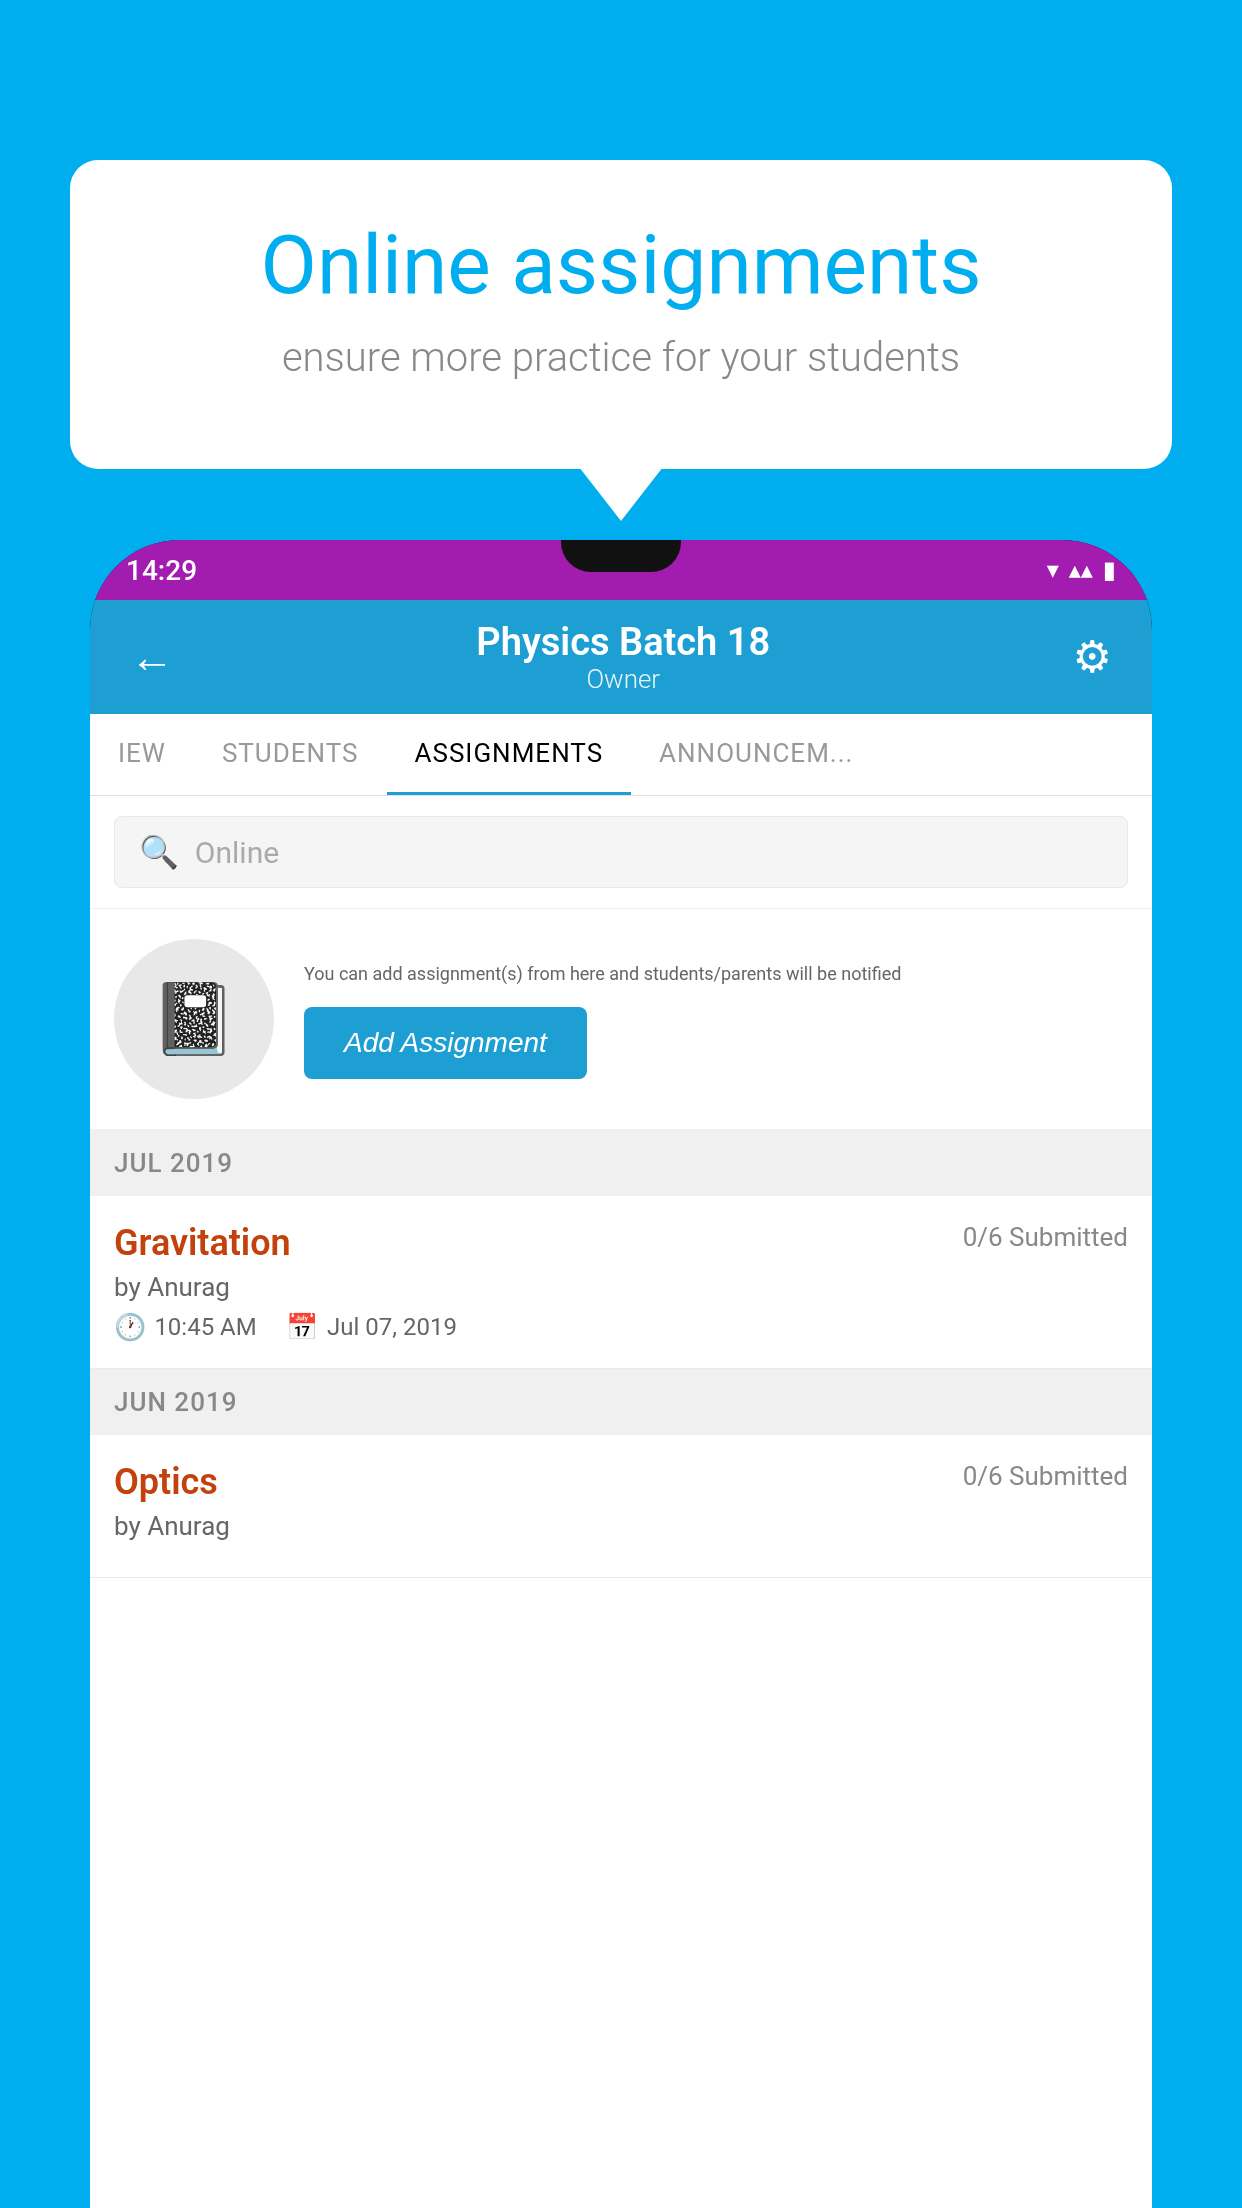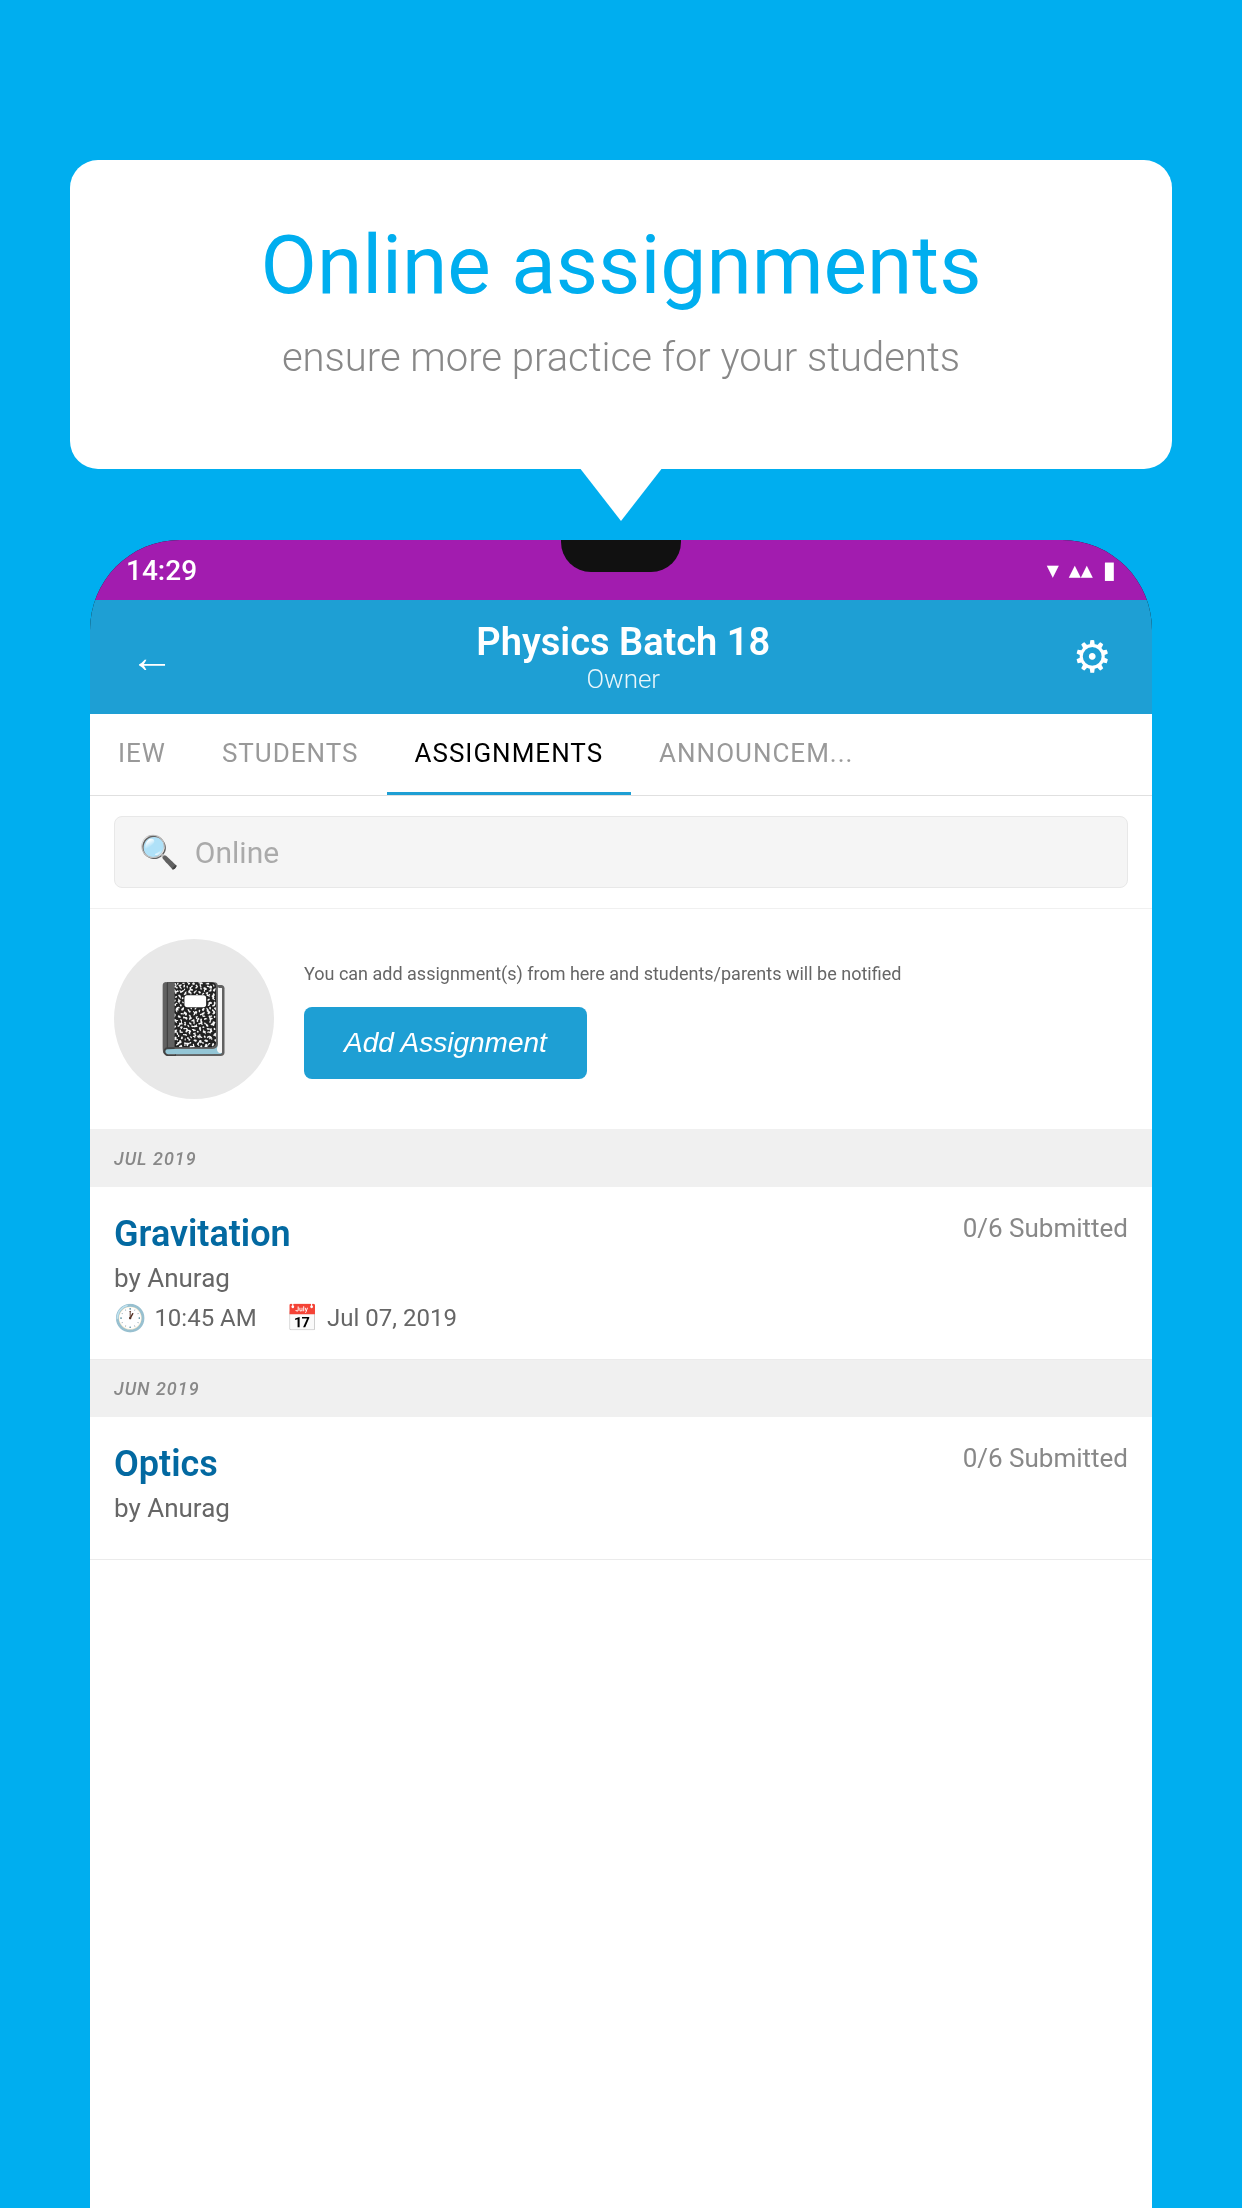--- a/index.html
+++ b/index.html
@@ -248,45 +248,44 @@
       font-weight: 500;
       cursor: pointer;
       display: inline-block;
       font-style: italic;
     }
 
     
     .date-section-header {
       background: #f0f0f0;
       padding: 18px 24px;
-      font-size: 18px;
+      font-size: 26px;
       color: #888;
       font-weight: 500;
       letter-spacing: 1px;
-      font-style: italic;
     }
 
     
     .assignment-list-item {
       padding: 26px 24px;
       border-bottom: 1px solid #ebebeb;
       background: white;
     }
 
     .assignment-row-top {
       display: flex;
       justify-content: space-between;
       align-items: flex-start;
       margin-bottom: 8px;
     }
 
     .assignment-name {
       font-size: 36px;
       font-weight: 600;
-      color: #0369a1;
+      color: #c2410c;
     }
 
     .assignment-submitted {
       font-size: 26px;
       color: #888;
     }
 
     .assignment-by {
       font-size: 26px;
       color: #666;

